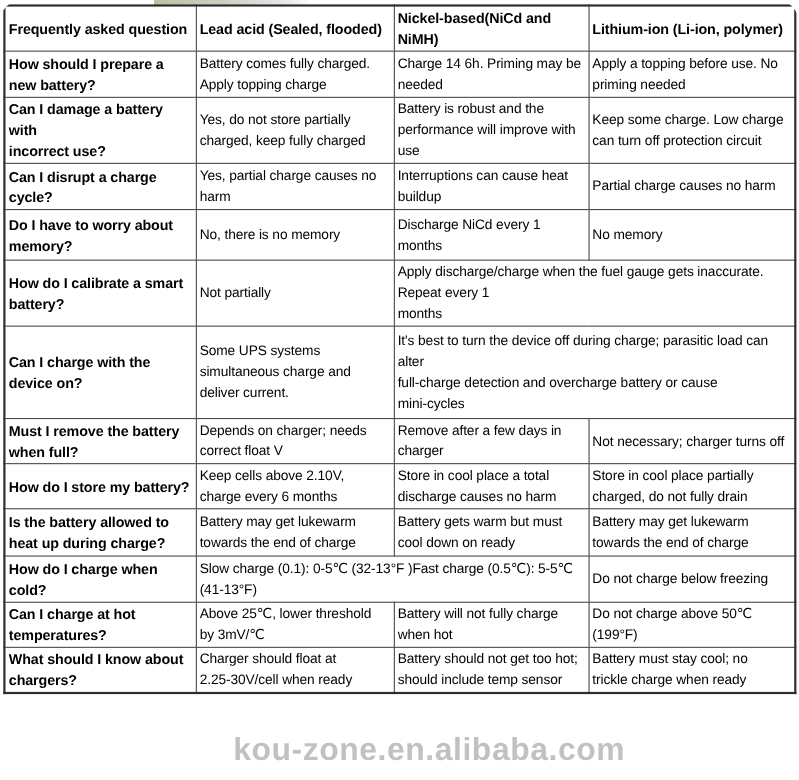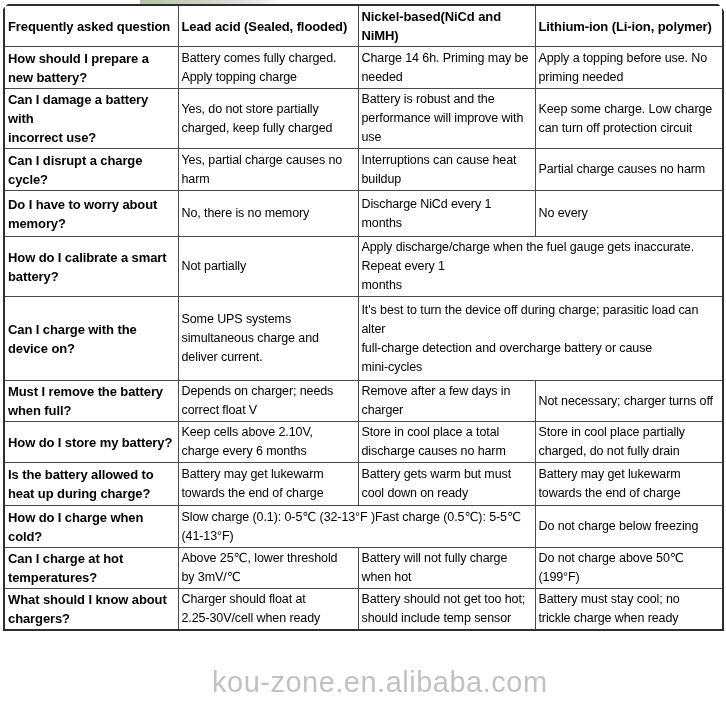--- a/index.html
+++ b/index.html
@@ -39,21 +39,21 @@
     font-size:13px;
   }
   .strip{
     position:absolute;left:140px;top:0;width:145px;height:5px;
     background:linear-gradient(to right,#b8c3a6 0%,#ccd2c2 45%,#e7e7eb 80%,rgba(255,255,255,0) 100%);
     pointer-events:none;
   }
   .watermark{
     position:absolute;left:212px;top:666px;
     font-size:29px;
-    font-weight:normal;
+    font-weight:bold;
     color:#8f8f8f;
     opacity:0.55;
     letter-spacing:0.5px;
     pointer-events:none;
     white-space:nowrap;
   }
 </style>
 </head>
 <body>
 
@@ -113,21 +113,21 @@
       <td>Partial charge causes no harm</td>
     </tr>
 
 
     <tr style="height:46px">
       <td class="q">Do I have to worry about
 memory?</td>
       <td>No, there is no memory</td>
       <td>Discharge NiCd every 1
 months</td>
-      <td>No every</td>
+      <td>No memory</td>
     </tr>
 
     <tr style="height:52px">
       <td class="q">How do I calibrate a smart
 battery?</td>
       <td>Not partially</td>
       <td colspan="2">Apply discharge/charge when the fuel gauge gets inaccurate.
 Repeat every 1
 months</td>
     </tr>

